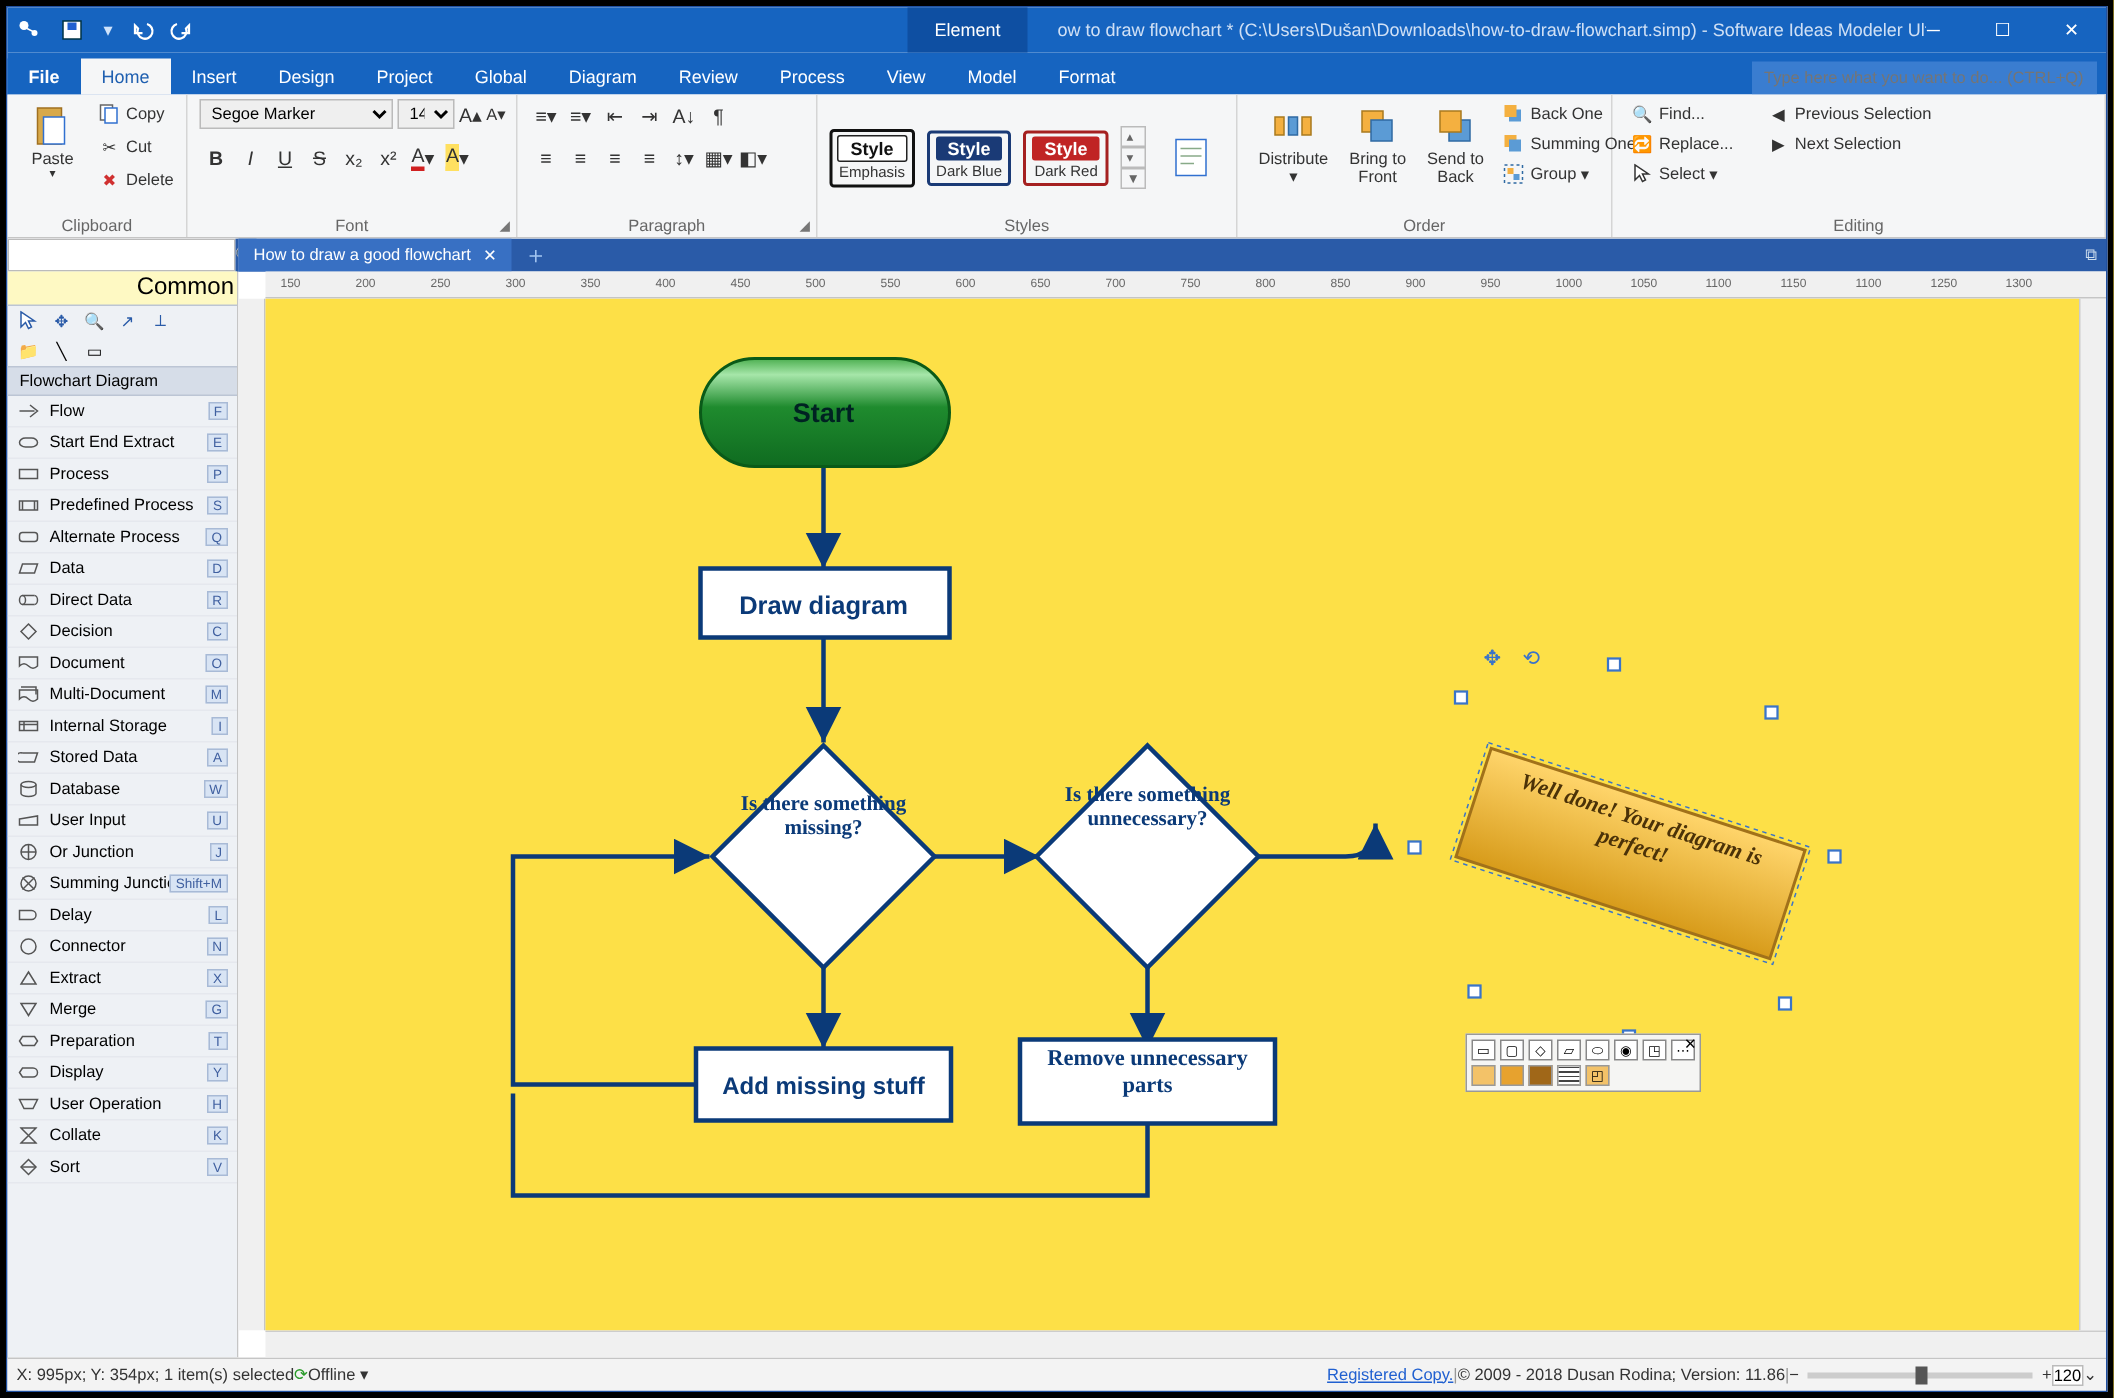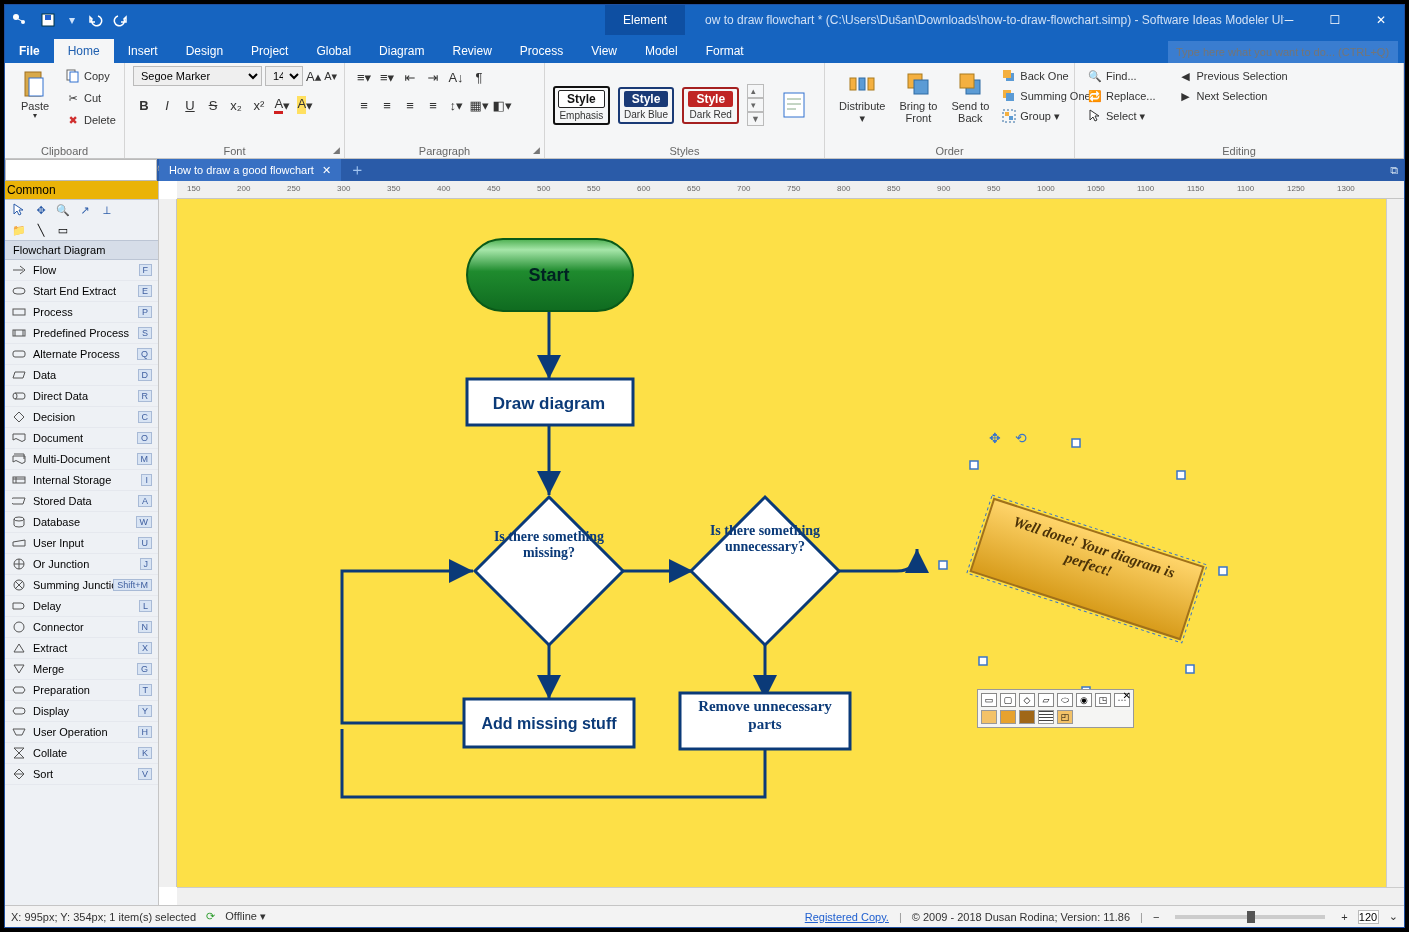--- a/index.html
+++ b/index.html
@@ -38,21 +38,21 @@
 .fontRow select, .fontRow input { font-size:11px; height:20px; border:1px solid #bbb; padding:0 3px; }
 .btnRow { display:flex; gap:1px; }
 .btnRow .b { width:22px; height:22px; display:flex; align-items:center; justify-content:center; cursor:pointer; font-size:13px; border:1px solid transparent; }
 
 .docArea { flex:1; display:flex; overflow:hidden; }
 
 .leftPanel { width:154px; background:#eef1f5; border-right:1px solid #c5c5c5; display:flex; flex-direction:column; font-size:11px; }
 .leftPanel .search { display:flex; height:22px; }
 .leftPanel .search input { flex:1; border:1px solid #bbb; font-size:11px; padding:0 4px; }
 .leftPanel .search .go { width:22px; background:#2a5ba8; color:#fff; display:flex; align-items:center; justify-content:center; cursor:pointer; }
-.leftPanel .hdr { background:#eab308; text-align:left; padding:2px; font-size:12px; border-bottom:1px solid #bcc5d4; }
+.leftPanel .hdr { background:#fef9c3; text-align:right; padding:2px; font-size:16px; border-bottom:1px solid #bcc5d4; }
 .leftPanel .toolRow { display:flex; padding:2px 6px; gap:6px; }
 .leftPanel .toolRow span { width:16px; height:16px; display:flex; align-items:center; justify-content:center; cursor:pointer; }
 .leftPanel .cat { background:#d6dde8; padding:3px 8px; font-size:11px; border-top:1px solid #bcc5d4; border-bottom:1px solid #bcc5d4; }
 .leftPanel .items { flex:1; overflow:hidden; }
 .leftPanel .item { display:flex; align-items:center; padding:3px 6px; cursor:pointer; border-bottom:1px solid #e5e8ee; }
 .leftPanel .item .ic { width:16px; height:14px; margin-right:6px; display:flex; align-items:center; justify-content:center; }
 .leftPanel .item .nm { flex:1; white-space:nowrap; overflow:hidden; }
 .leftPanel .item .key { background:#d8e4f4; border:1px solid #a8bad6; font-size:9px; padding:0 3px; color:#4060a0; }
 
 .canvasWrap { flex:1; display:flex; flex-direction:column; background:#fff; position:relative; }
@@ -61,21 +61,21 @@
 .tabBar .plus { color:#a1c4f0; padding:0 8px; font-size:16px; cursor:pointer; }
 .tabBar .docTab .x { cursor:pointer; }
 .rulerH { height:18px; background:#f0f0f0; border-bottom:1px solid #c5c5c5; position:relative; font-size:8px; color:#666; overflow:hidden; margin-left:18px; }
 .cMain { flex:1; display:flex; overflow:hidden; }
 .rulerV { width:18px; background:#f0f0f0; border-right:1px solid #c5c5c5; position:relative; font-size:8px; color:#666; }
 .canvas { flex:1; background:#fde047; position:relative; overflow:hidden; }
 .canvas svg { position:absolute; left:0; top:0; }
 .scrollV { width:18px; background:#f0f0f0; border-left:1px solid #ccc; }
 .scrollH { height:18px; background:#f0f0f0; border-top:1px solid #ccc; margin-left:18px; }
 
-.statusBar { height:22px; background:#f3f3f3; border-top:1px solid #c5c5c5; display:flex; align-items:center; font-size:11px; color:#333; padding:0 6px; gap:10px; }
+.statusBar { height:22px; background:#f3f3f3; border-top:1px solid #c5c5c5; display:flex; align-items:center; font-size:11px; color:#333; padding:0 6px; }
 .statusBar .link { color:#2060d0; text-decoration:underline; cursor:pointer; }
 .statusBar .sep { color:#999; }
 .statusBar .zoomTrack { width:150px; height:4px; background:#ccc; position:relative; margin:0 6px; }
 .statusBar .zoomTrack .thumb { position:absolute; left:72px; top:-4px; width:8px; height:12px; background:#555; }
 .statusBar input.zoom { width:21px; font-size:11px; border:1px solid #bbb; text-align:right; }
 
 .floatToolbar { position:absolute; left:800px; top:490px; background:#f5f5f3; border:1px solid #999; padding:3px; display:flex; flex-direction:column; gap:3px; }
 .floatToolbar .row { display:flex; gap:3px; }
 .floatToolbar .row span { width:16px; height:14px; border:1px solid #888; display:flex; align-items:center; justify-content:center; cursor:pointer; font-size:9px; background:#fff; }
 .floatToolbar .row.colors span { border:1px solid #999; }

